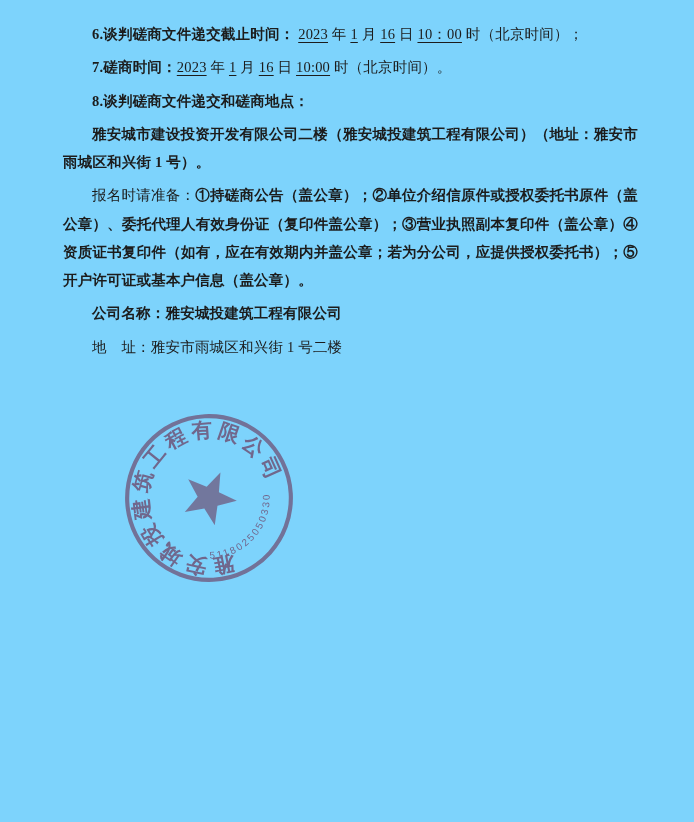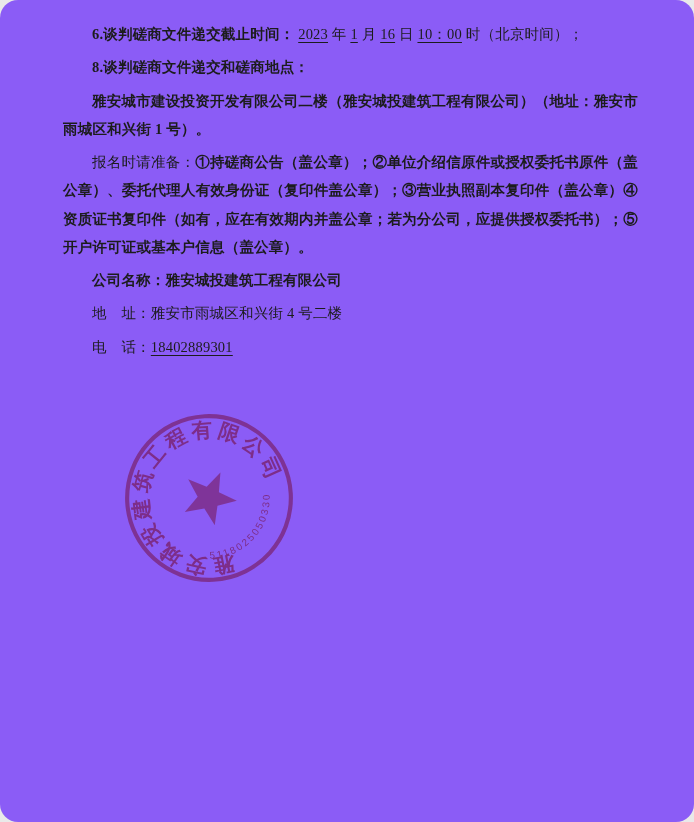--- a/index.html
+++ b/index.html
@@ -1,26 +1,25 @@
 <!DOCTYPE html>
 <html style="--seal-color: #df5f75;"><head>
 <meta charset="utf-8">
 <style>
   html,body{margin:0;padding:0;background:#e9e9e9;}
   .page{
     position:relative;
     width:694px;height:822px;
     margin:0 auto;
-    background:#8b5cf6;
+    background:#7dd3fc;
     font-family:"Liberation Serif","DejaVu Serif",serif;
     color:#1c1c1c;
     font-size:14.5px;
     overflow:hidden;
     box-sizing:border-box;
-    border-radius:18px;
   }
   #doc{padding:20px 56px 0 63px;}
   p.para{
     margin:0 0 5px 0;
     line-height:1.95;
     text-align:justify;
     letter-spacing:0.2px;
   }
   p.indent{text-indent:2em;}
   .b{font-weight:700;}
@@ -57,26 +56,26 @@
     opacity:0.85;
   }
 </style>
 </head>
 <body>
 
 <div class="page">
 
   <div id="doc">
       <p class="para indent"><span class="b">6.谈判磋商文件递交截止时间： </span><span class="u">2023</span><span> 年 </span><span class="u">1</span><span> 月 </span><span class="u">16</span><span> 日 </span><span class="u">10：00</span><span> 时（北京时间）；</span></p>
+      <p class="para indent"><span class="b">7.磋商时间：</span><span class="u">2023</span><span> 年 </span><span class="u">1</span><span> 月 </span><span class="u">16</span><span> 日 </span><span class="u">10:00</span><span> 时（北京时间）。</span></p>
       <p class="para indent"><span class="b">8.谈判磋商文件递交和磋商地点：</span></p>
       <p class="para indent"><span class="b">雅安城市建设投资开发有限公司二楼（雅安城投建筑工程有限公司）（地址：雅安市雨城区和兴街 1 号）。</span></p>
       <p class="para indent"><span>报名时请准备：</span><span class="b">①持磋商公告（盖公章）；②单位介绍信原件或授权委托书原件（盖公章）、委托代理人有效身份证（复印件盖公章）；③营业执照副本复印件（盖公章）④资质证书复印件（如有，应在有效期内并盖公章；若为分公司，应提供授权委托书）；⑤开户许可证或基本户信息（盖公章）。</span></p>
       <p class="para indent"><span class="b">公司名称：雅安城投建筑工程有限公司</span></p>
-      <p class="para indent"><span>地　址：雅安市雨城区和兴街 4 号二楼</span></p>
-      <p class="para indent"><span>电　话：</span><span class="u">18402889301</span></p>
+      <p class="para indent"><span>地　址：雅安市雨城区和兴街 1 号二楼</span></p>
     </div>
 
   <svg class="seal" viewBox="0 0 166 166" xmlns="http://www.w3.org/2000/svg" aria-hidden="true">
     <defs>
       <path id="ringPath" d="M 83 142 A 59 59 0 1 1 83 24 A 59 59 0 1 1 83 142"></path>
       <path id="numPath" d="M 36 118 A 58.6 58.6 0 0 0 130 118"></path>
     </defs>
     <g transform="rotate(-48 83 83)">
       <circle class="rim" cx="83" cy="83" r="79"></circle>
       <text class="ring-text">

